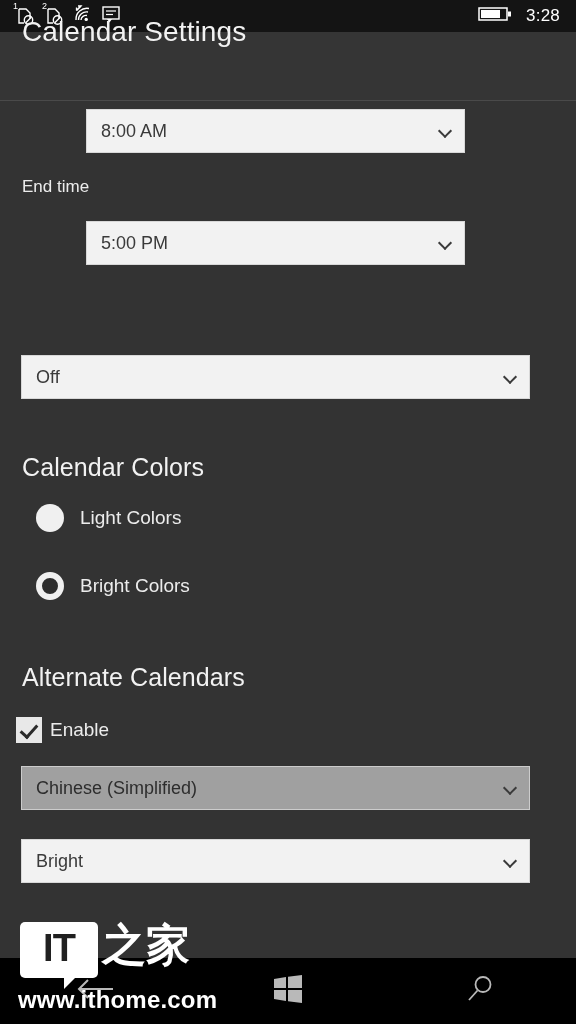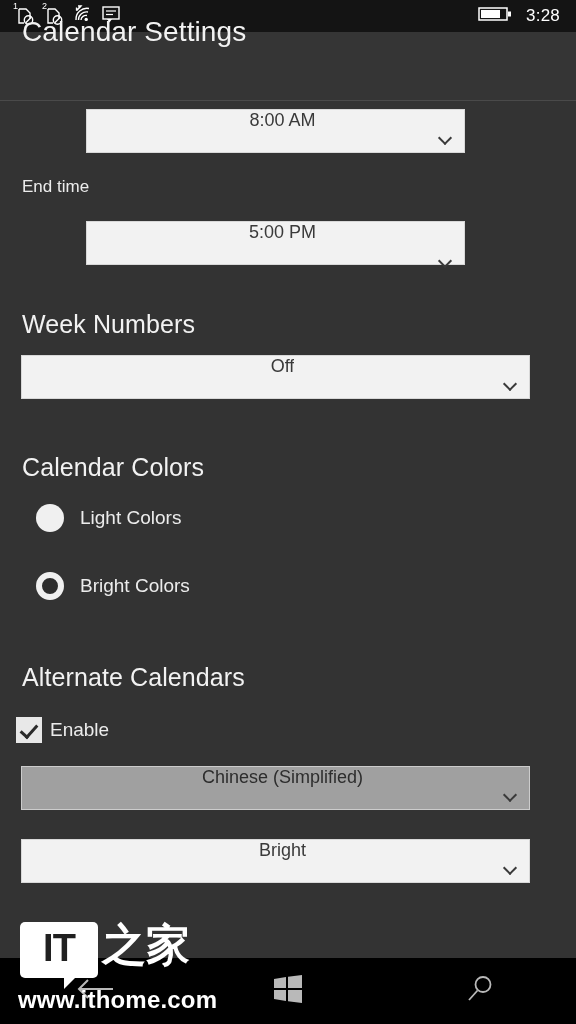--- a/index.html
+++ b/index.html
@@ -99,21 +99,20 @@
 
   
   .combo {
     position: absolute;
     box-sizing: border-box;
     height: 44px;
     background: #f2f2f2;
     border: 1px solid #d8d8d8;
     display: flex;
     align-items: center;
-    flex-direction: column;
   }
   .combo.pressed {
     background: #a0a0a0;
     border: 1px solid #cccccc;
   }
   .combo .combo-value {
     font-size: 18px;
     color: #3a3a3a;
     padding-left: 14px;
     white-space: nowrap;
@@ -332,21 +331,20 @@
       <span class="combo-value">8:00 AM</span>
       <span class="chev"></span>
     </div>
 
     <div class="label-small" style="top:76px;">End time</div>
     <div class="combo indent" style="top:120px;gap:16px;">
       <span class="combo-value">5:00 PM</span>
       <span class="chev"></span>
     </div>
 
-    <div class="section-heading" style="top:209px;">Week Numbers</div>
     <div class="combo wide" style="top:254px;">
       <span class="combo-value">Off</span>
       <span class="chev"></span>
     </div>
 
     <div class="section-heading" style="top:352px;">Calendar Colors</div>
 
     <div class="radio-row" style="top:403px;">
       <span class="radio filled"></span>
       <span class="radio-label">Light Colors</span>

